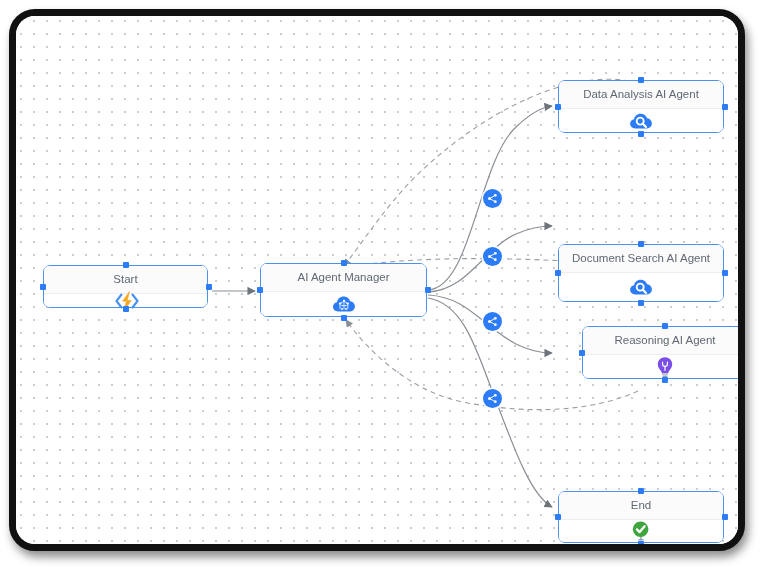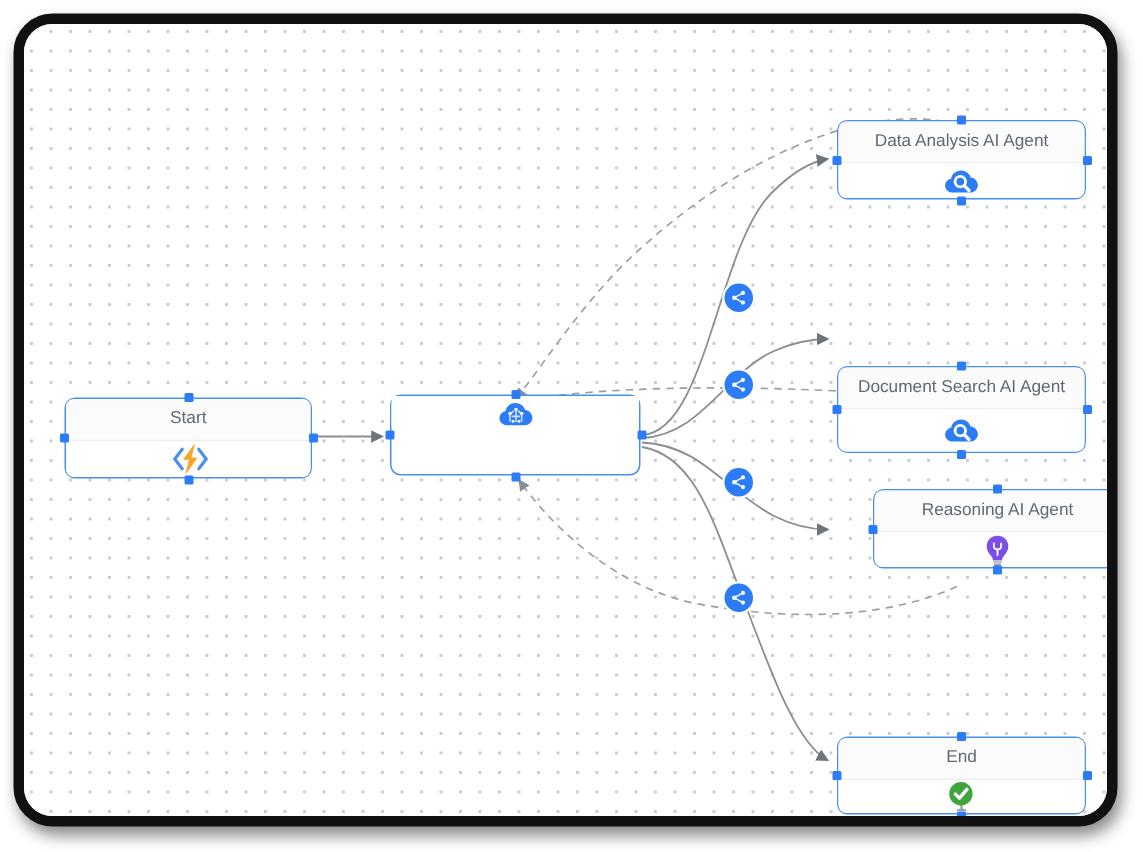--- a/index.html
+++ b/index.html
@@ -135,36 +135,37 @@
         <path d="M 412 274 C 455 272, 462 150, 498 113 C 516 95, 528 91, 536 90" fill="none" stroke="#8a8f96" stroke-width="1.2" marker-end="url(#arw)"></path>
         <path d="M 412 276 C 452 274, 468 232, 500 218 C 516 211, 528 210, 536 210" fill="none" stroke="#8a8f96" stroke-width="1.2" marker-end="url(#arw)"></path>
         <path d="M 412 279 C 452 281, 466 310, 500 328 C 516 336, 528 337, 536 337" fill="none" stroke="#8a8f96" stroke-width="1.2" marker-end="url(#arw)"></path>
         <path d="M 412 282 C 450 288, 462 340, 482 390 C 500 438, 516 480, 536 491" fill="none" stroke="#8a8f96" stroke-width="1.2" marker-end="url(#arw)"></path>
 
         <path d="M 622 67 C 560 50, 470 92, 400 160 C 368 192, 344 230, 328 250" fill="none" stroke="#9a9fa6" stroke-width="1.1" stroke-dasharray="5 4" marker-end="url(#arwd)"></path>
         <path d="M 622 249 C 540 244, 440 238, 352 248 C 342 249, 334 250, 328 251" fill="none" stroke="#9a9fa6" stroke-width="1.1" stroke-dasharray="5 4" marker-end="url(#arwd)"></path>
         <path d="M 622 375 C 580 394, 520 400, 446 386 C 390 374, 348 330, 330 304" fill="none" stroke="#9a9fa6" stroke-width="1.1" stroke-dasharray="5 4" marker-end="url(#arwd)"></path>
       </svg>
 
-      <div class="node" style="left:27px; top:249px; width:165px; height:54px;">
+      <div class="node" style="left:27px; top:249px; width:165px; height:43px;">
         <div class="node-header">Start</div>
         <div class="node-body">
           <svg class="node-icon" viewBox="0 0 26 26">
             <path d="M8.5 6.5 L3.5 13 L8.5 19.5" fill="none" stroke="#4a90f0" stroke-width="2.1" stroke-linecap="round" stroke-linejoin="round"></path>
             <path d="M19.5 6.5 L24.5 13 L19.5 19.5" fill="none" stroke="#4a90f0" stroke-width="2.1" stroke-linecap="round" stroke-linejoin="round"></path>
             <path d="M16.5 3.5 L9.5 13.2 L13.4 13.2 L11 22.5 L18.3 12.4 L14.3 12.4 Z" fill="#f5a623" stroke="#f5a623" stroke-width="0.6" stroke-linejoin="round"></path>
           </svg>
         </div>
         <span class="port left"></span>
         <span class="port right"></span>
         <span class="port top"></span>
         <span class="port bottom"></span>
       </div>
 
       <div class="node" style="left:244px; top:247px; width:167px; height:54px;">
+        <div class="node-header">AI Agent Manager</div>
         <div class="node-body">
           <svg class="node-icon" viewBox="0 0 26 26">
             <path d="M7.2 20.5 C4.2 20.5 2 18.4 2 15.8 C2 13.5 3.7 11.6 6 11.2
                      C6.4 8 9.2 5.6 12.6 5.6 C15.7 5.6 18.3 7.6 19.1 10.3
                      C21.8 10.6 23.9 12.8 23.9 15.5 C23.9 18.3 21.6 20.5 18.8 20.5 Z" fill="#2b7cf6"></path>
             <g stroke="#cfe3ff" stroke-width="1.05" stroke-linecap="round" fill="none">
               <path d="M9 17.6 L9 13.3 L11.2 11.1"></path>
               <path d="M13 18 L13 10.4"></path>
               <path d="M16.8 17.6 L16.8 13.3 L14.7 11.1"></path>
               <path d="M10.6 14.6 L13 14.6 L15.3 14.6"></path>

